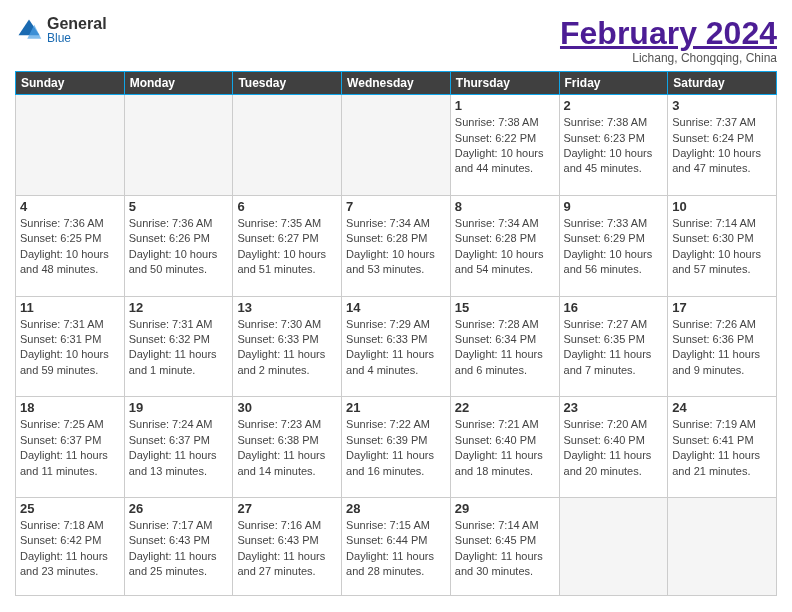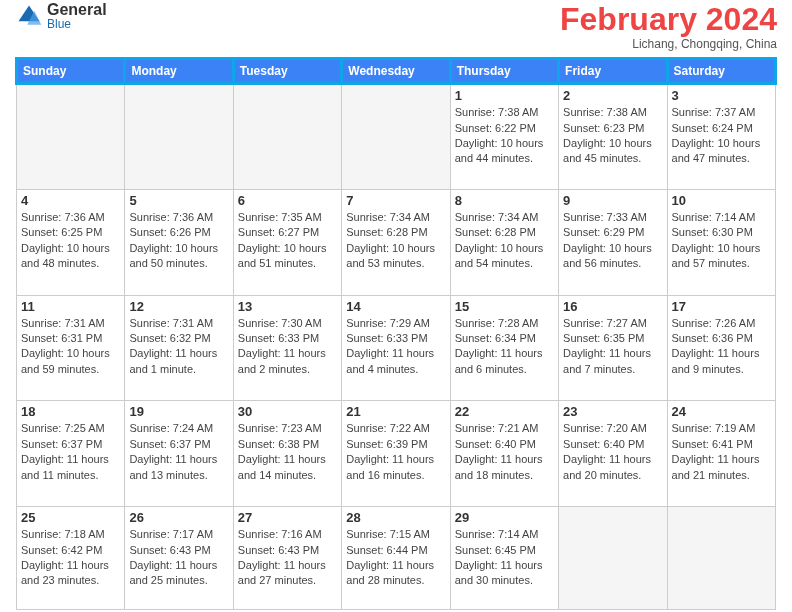--- a/index.html
+++ b/index.html
@@ -6,21 +6,21 @@
     body {
       font-family: Arial, sans-serif;
       background: #fff;
       width: 792px;
       height: 612px;
       overflow: hidden;
     }
     .page {
       width: 792px;
       height: 612px;
-      padding: 2px 15px;
+      padding: 16px 15px;
       display: flex;
       flex-direction: column;
     }
     .header {
       display: flex;
       justify-content: space-between;
       align-items: flex-start;
       margin-bottom: 6px;
     }
     .logo {
@@ -46,41 +46,42 @@
     .logo-icon {
       width: 28px;
       height: 28px;
     }
     .title-section {
       text-align: right;
     }
     .month-title {
       font-size: 32px;
       font-weight: bold;
-      color: #ef4444;
+      color: #4c1d95;
       line-height: 1.1;
+      text-decoration: underline;
     }
     .location-title {
       font-size: 12px;
       color: #555;
     }
     .calendar {
       flex: 1;
       border-collapse: collapse;
       width: 100%;
       table-layout: fixed;
     }
     .calendar th {
-      background-color: #3b82f6;
+      background-color: #404040;
       color: #fff;
       font-size: 12px;
       font-weight: bold;
       padding: 4px 5px;
       text-align: left;
-      border: 3px solid #0ea5e9;
+      border: 1px solid #0ea5e9;
     }
     .calendar td {
       border: 1px solid #ccc;
       vertical-align: top;
       padding: 3px 4px;
       font-size: 10px;
       color: #333;
       height: 88px;
       background: #fff;
     }

